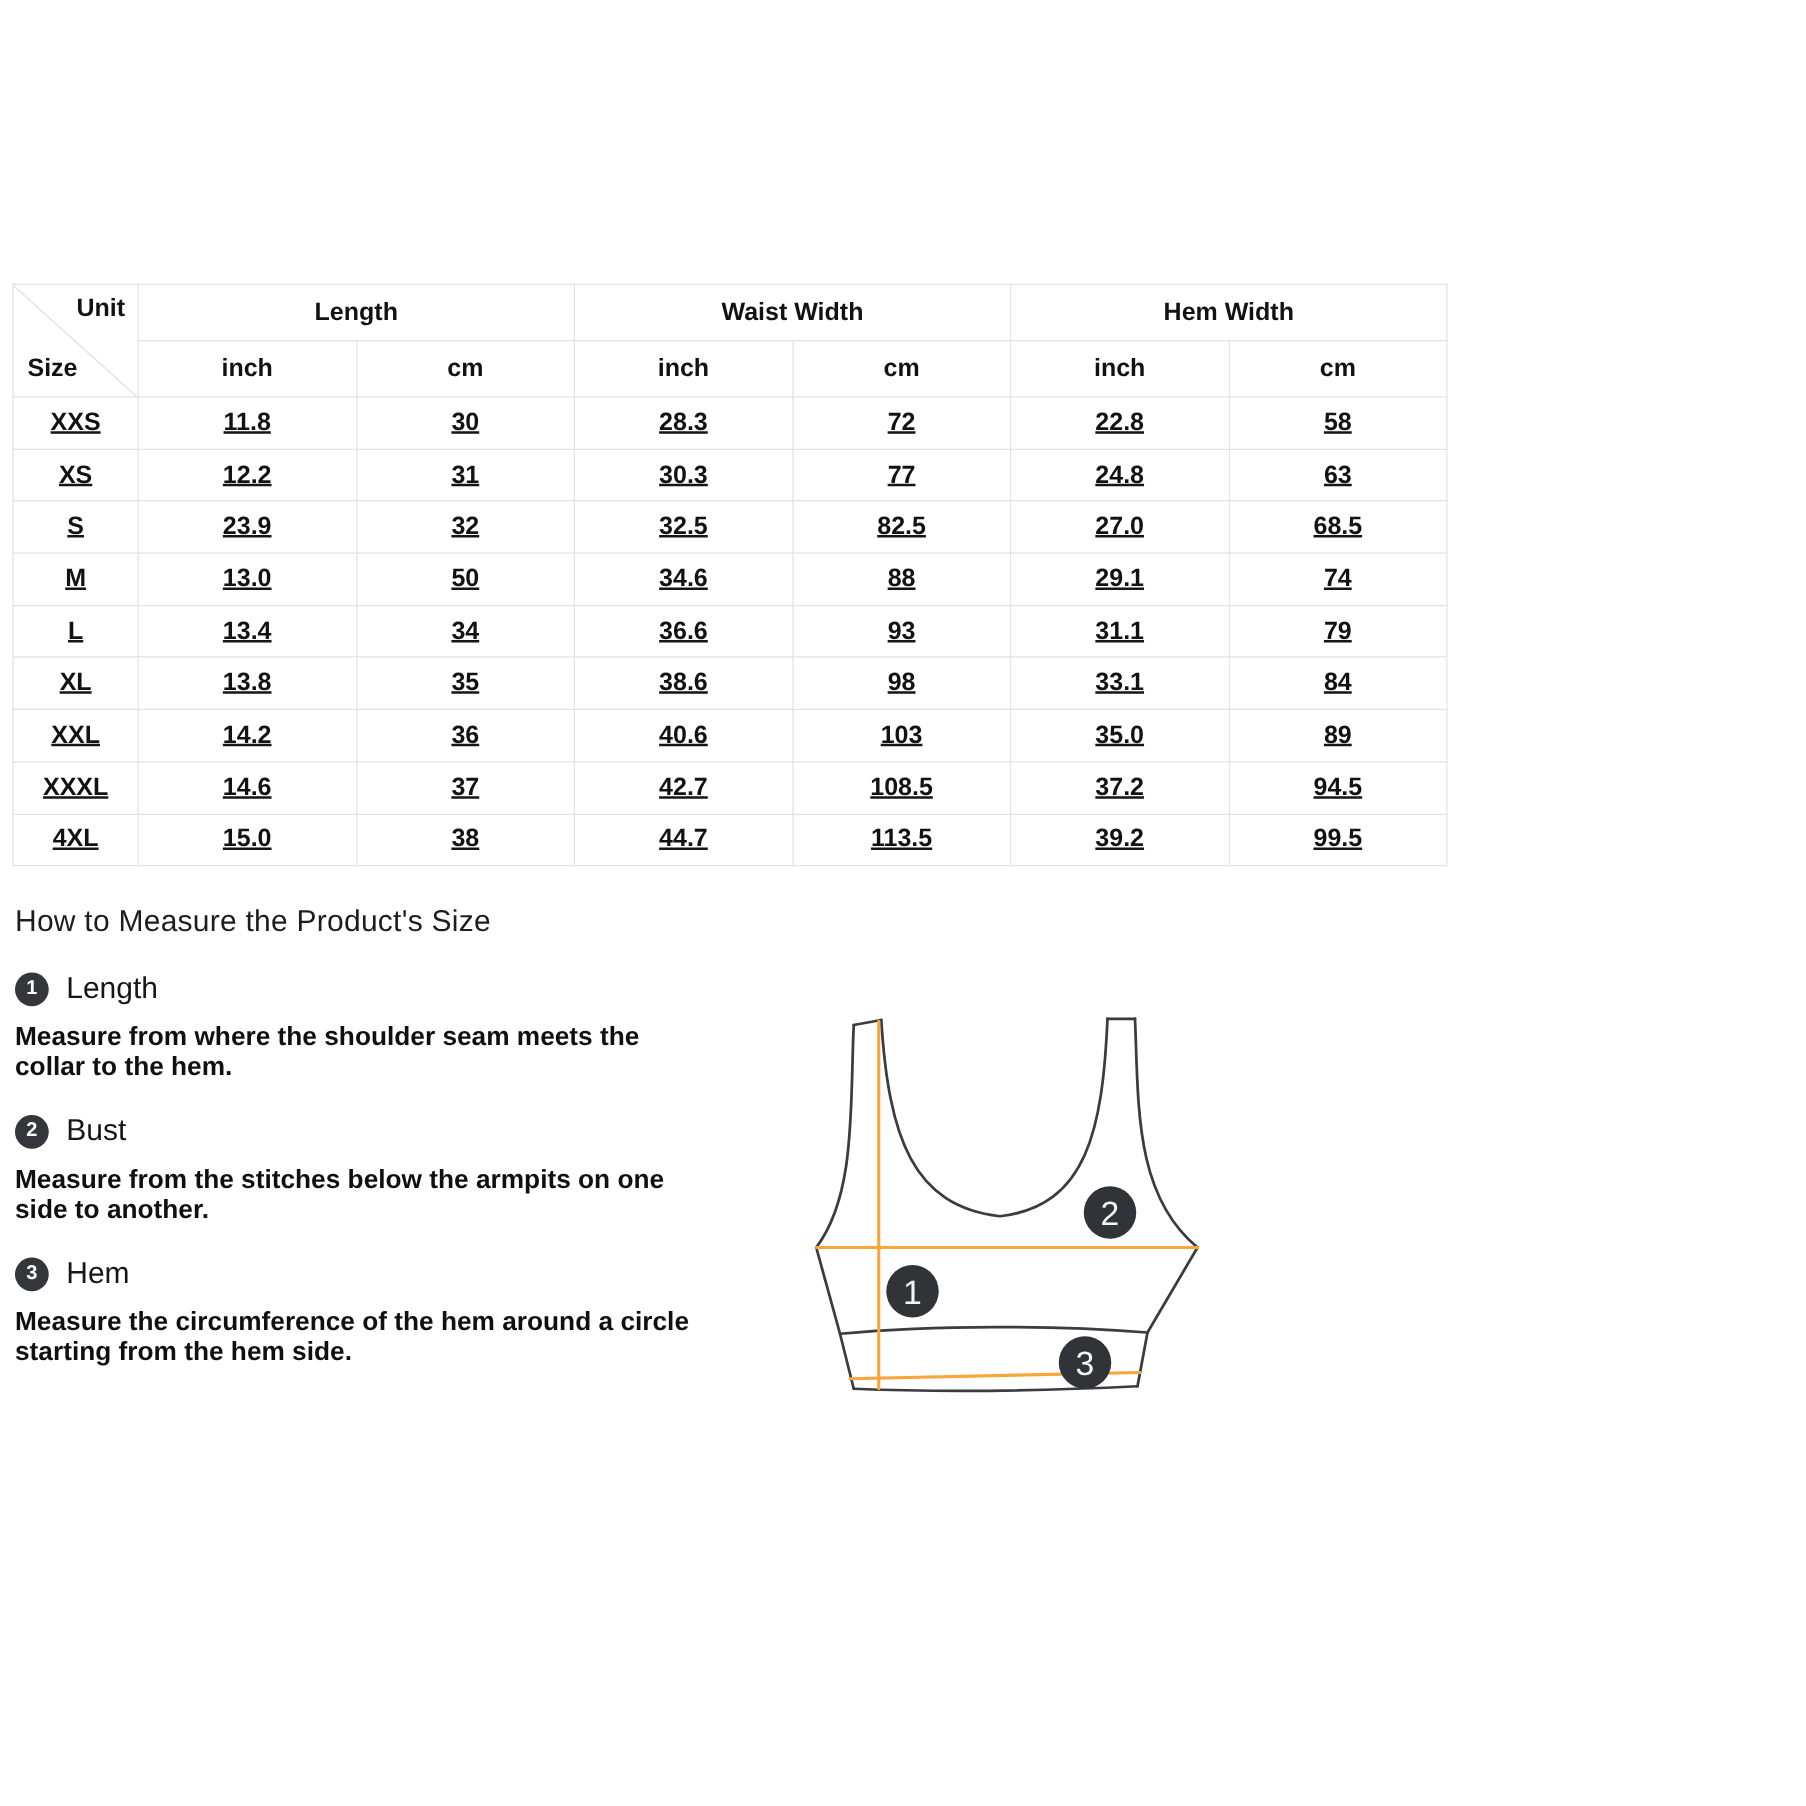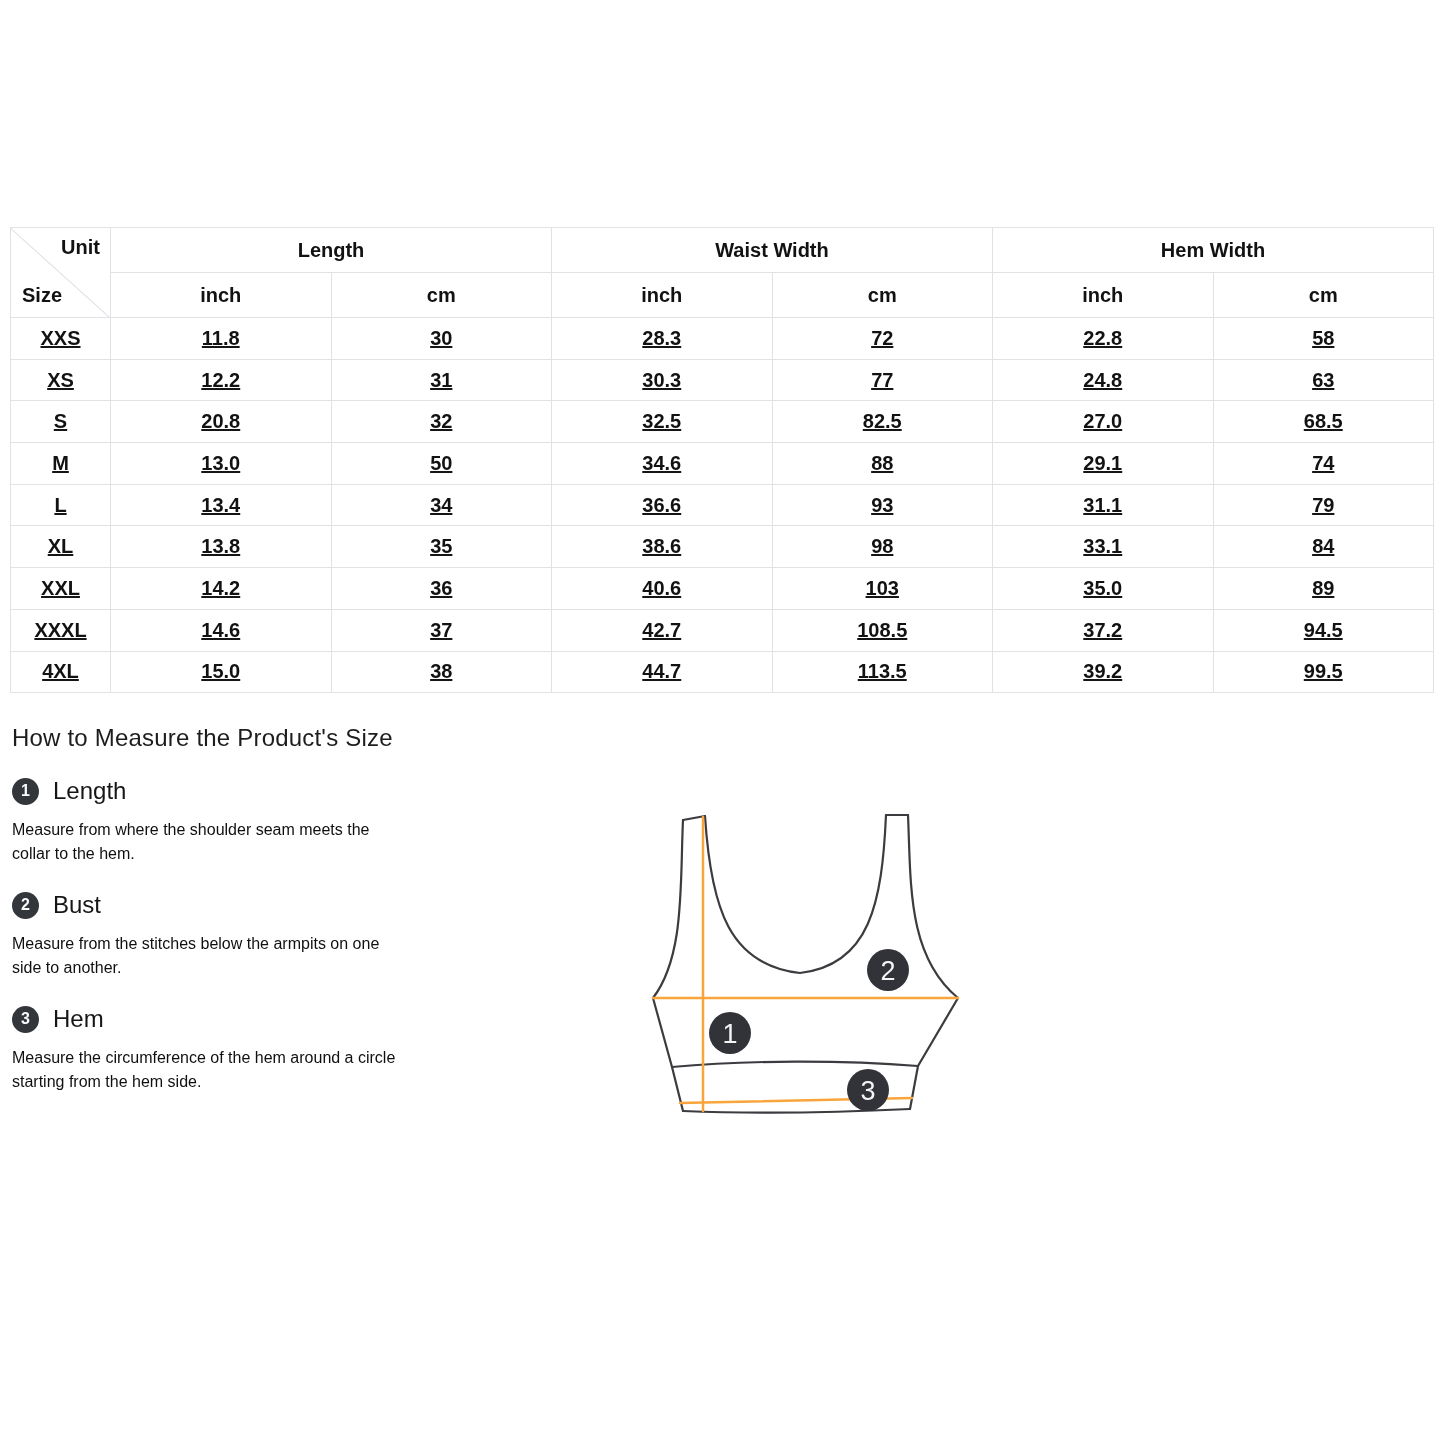--- a/index.html
+++ b/index.html
@@ -7,21 +7,21 @@
   body {
     width:1445px; height:1445px;
     font-family:"Liberation Sans", sans-serif;
     color:#151515;
     overflow:hidden;
   }
   .page { position:relative; width:1445px; height:1445px; padding:227px 11px 0 10px; }
 
   
   table.size-table {
-    width:1424px;
+    width:1148px;
     border-collapse:collapse;
     table-layout:fixed;
   }
   table.size-table th, table.size-table td {
     border:1px solid #e2e2e6;
     text-align:center;
     vertical-align:middle;
     font-size:20px;
     font-weight:700;
     color:#121212;
@@ -64,22 +64,22 @@
   .badge {
     width:27px; height:27px; border-radius:50%;
     background:#33363b; color:#fafafa;
     font-size:16px; font-weight:700;
     display:flex; align-items:center; justify-content:center;
     flex:0 0 auto;
   }
   .item-label { font-size:24px; font-weight:400; color:#161616; }
   .item-desc {
     margin-top:13px;
-    font-size:16px;
-    font-weight:400;
+    font-size:21px;
+    font-weight:700;
     line-height:24px;
     color:#101010;
   }
 
   
   .diagram { position:absolute; left:618px; top:798px; width:360px; height:335px; }
   .diagram svg { display:block; }
   .diagram text {
     font-family:"Liberation Sans", sans-serif;
     font-size:27px;
@@ -135,21 +135,21 @@
       <td>XS</td>
     <td>12.2</td>
           <td>31</td>
           <td>30.3</td>
           <td>77</td>
           <td>24.8</td>
           <td>63</td>
         </tr>
         <tr>
       <td>S</td>
-    <td>20.8</td>
+    <td>23.9</td>
           <td>32</td>
           <td>32.5</td>
           <td>82.5</td>
           <td>27.0</td>
           <td>68.5</td>
         </tr>
         <tr>
       <td>M</td>
     <td>13.0</td>
           <td>50</td>

